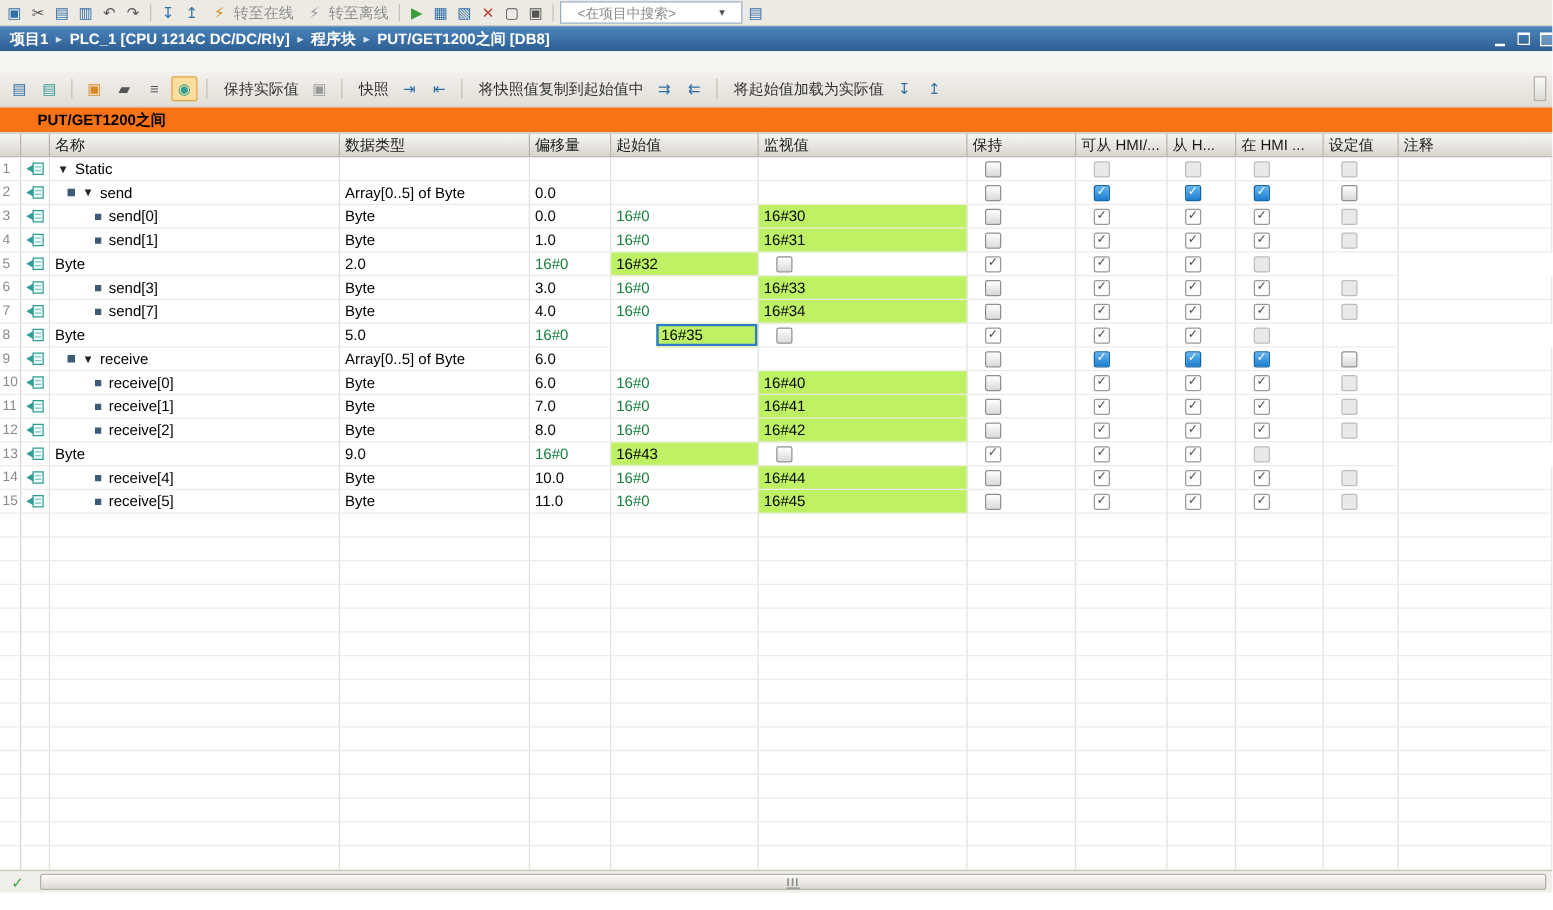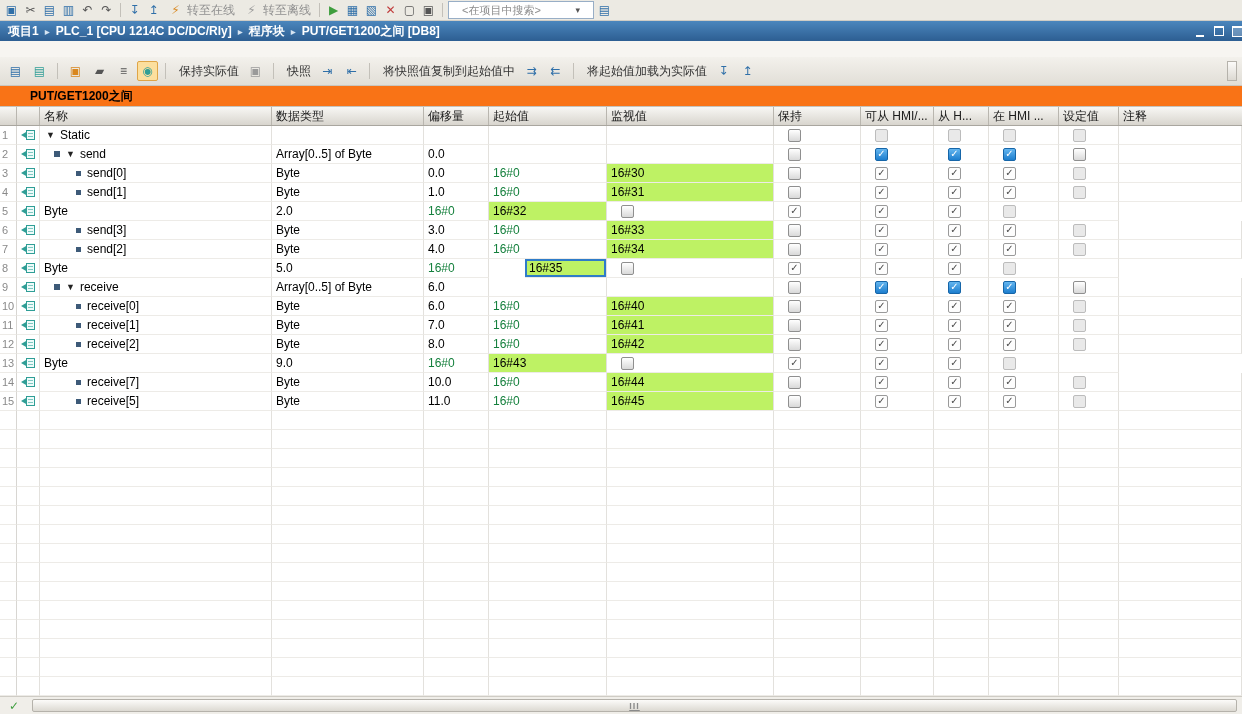--- a/index.html
+++ b/index.html
@@ -408,21 +408,21 @@
           <div class="tcell c-icon">
             <svg width="16" height="12" viewBox="0 0 16 12">
               <path d="M1 6 L6.5 2.8 L6.5 9.2 Z" fill="#2f9e96"></path>
               <rect x="6.5" y="1.5" width="8" height="9" fill="#eefbfa" stroke="#2f9e96"></rect>
               <line x1="8" y1="4.5" x2="13" y2="4.5" stroke="#7fc8c2"></line>
               <line x1="8" y1="7.5" x2="13" y2="7.5" stroke="#7fc8c2"></line>
             </svg>
           </div>
           <div class="tcell c-name lvl2">
             <span class="bullet sm"></span>
-            <span>send[2]</span>
+            <span>send[7]</span>
           </div>
           <div class="tcell c-type">Byte</div>
           <div class="tcell c-offset">4.0</div>
           <div class="tcell c-start">16#0</div>
           <div class="tcell c-monitor hl">16#34</div>
           <div class="tcell c-cb">
             <span class="cb off"></span>
           </div>
           <div class="tcell c-cb">
             <span class="cb on"></span>
@@ -646,21 +646,21 @@
           <div class="tcell c-icon">
             <svg width="16" height="12" viewBox="0 0 16 12">
               <path d="M1 6 L6.5 2.8 L6.5 9.2 Z" fill="#2f9e96"></path>
               <rect x="6.5" y="1.5" width="8" height="9" fill="#eefbfa" stroke="#2f9e96"></rect>
               <line x1="8" y1="4.5" x2="13" y2="4.5" stroke="#7fc8c2"></line>
               <line x1="8" y1="7.5" x2="13" y2="7.5" stroke="#7fc8c2"></line>
             </svg>
           </div>
           <div class="tcell c-name lvl2">
             <span class="bullet sm"></span>
-            <span>receive[7]</span>
+            <span>receive[4]</span>
           </div>
           <div class="tcell c-type">Byte</div>
           <div class="tcell c-offset">10.0</div>
           <div class="tcell c-start">16#0</div>
           <div class="tcell c-monitor hl">16#44</div>
           <div class="tcell c-cb">
             <span class="cb off"></span>
           </div>
           <div class="tcell c-cb">
             <span class="cb on"></span>

